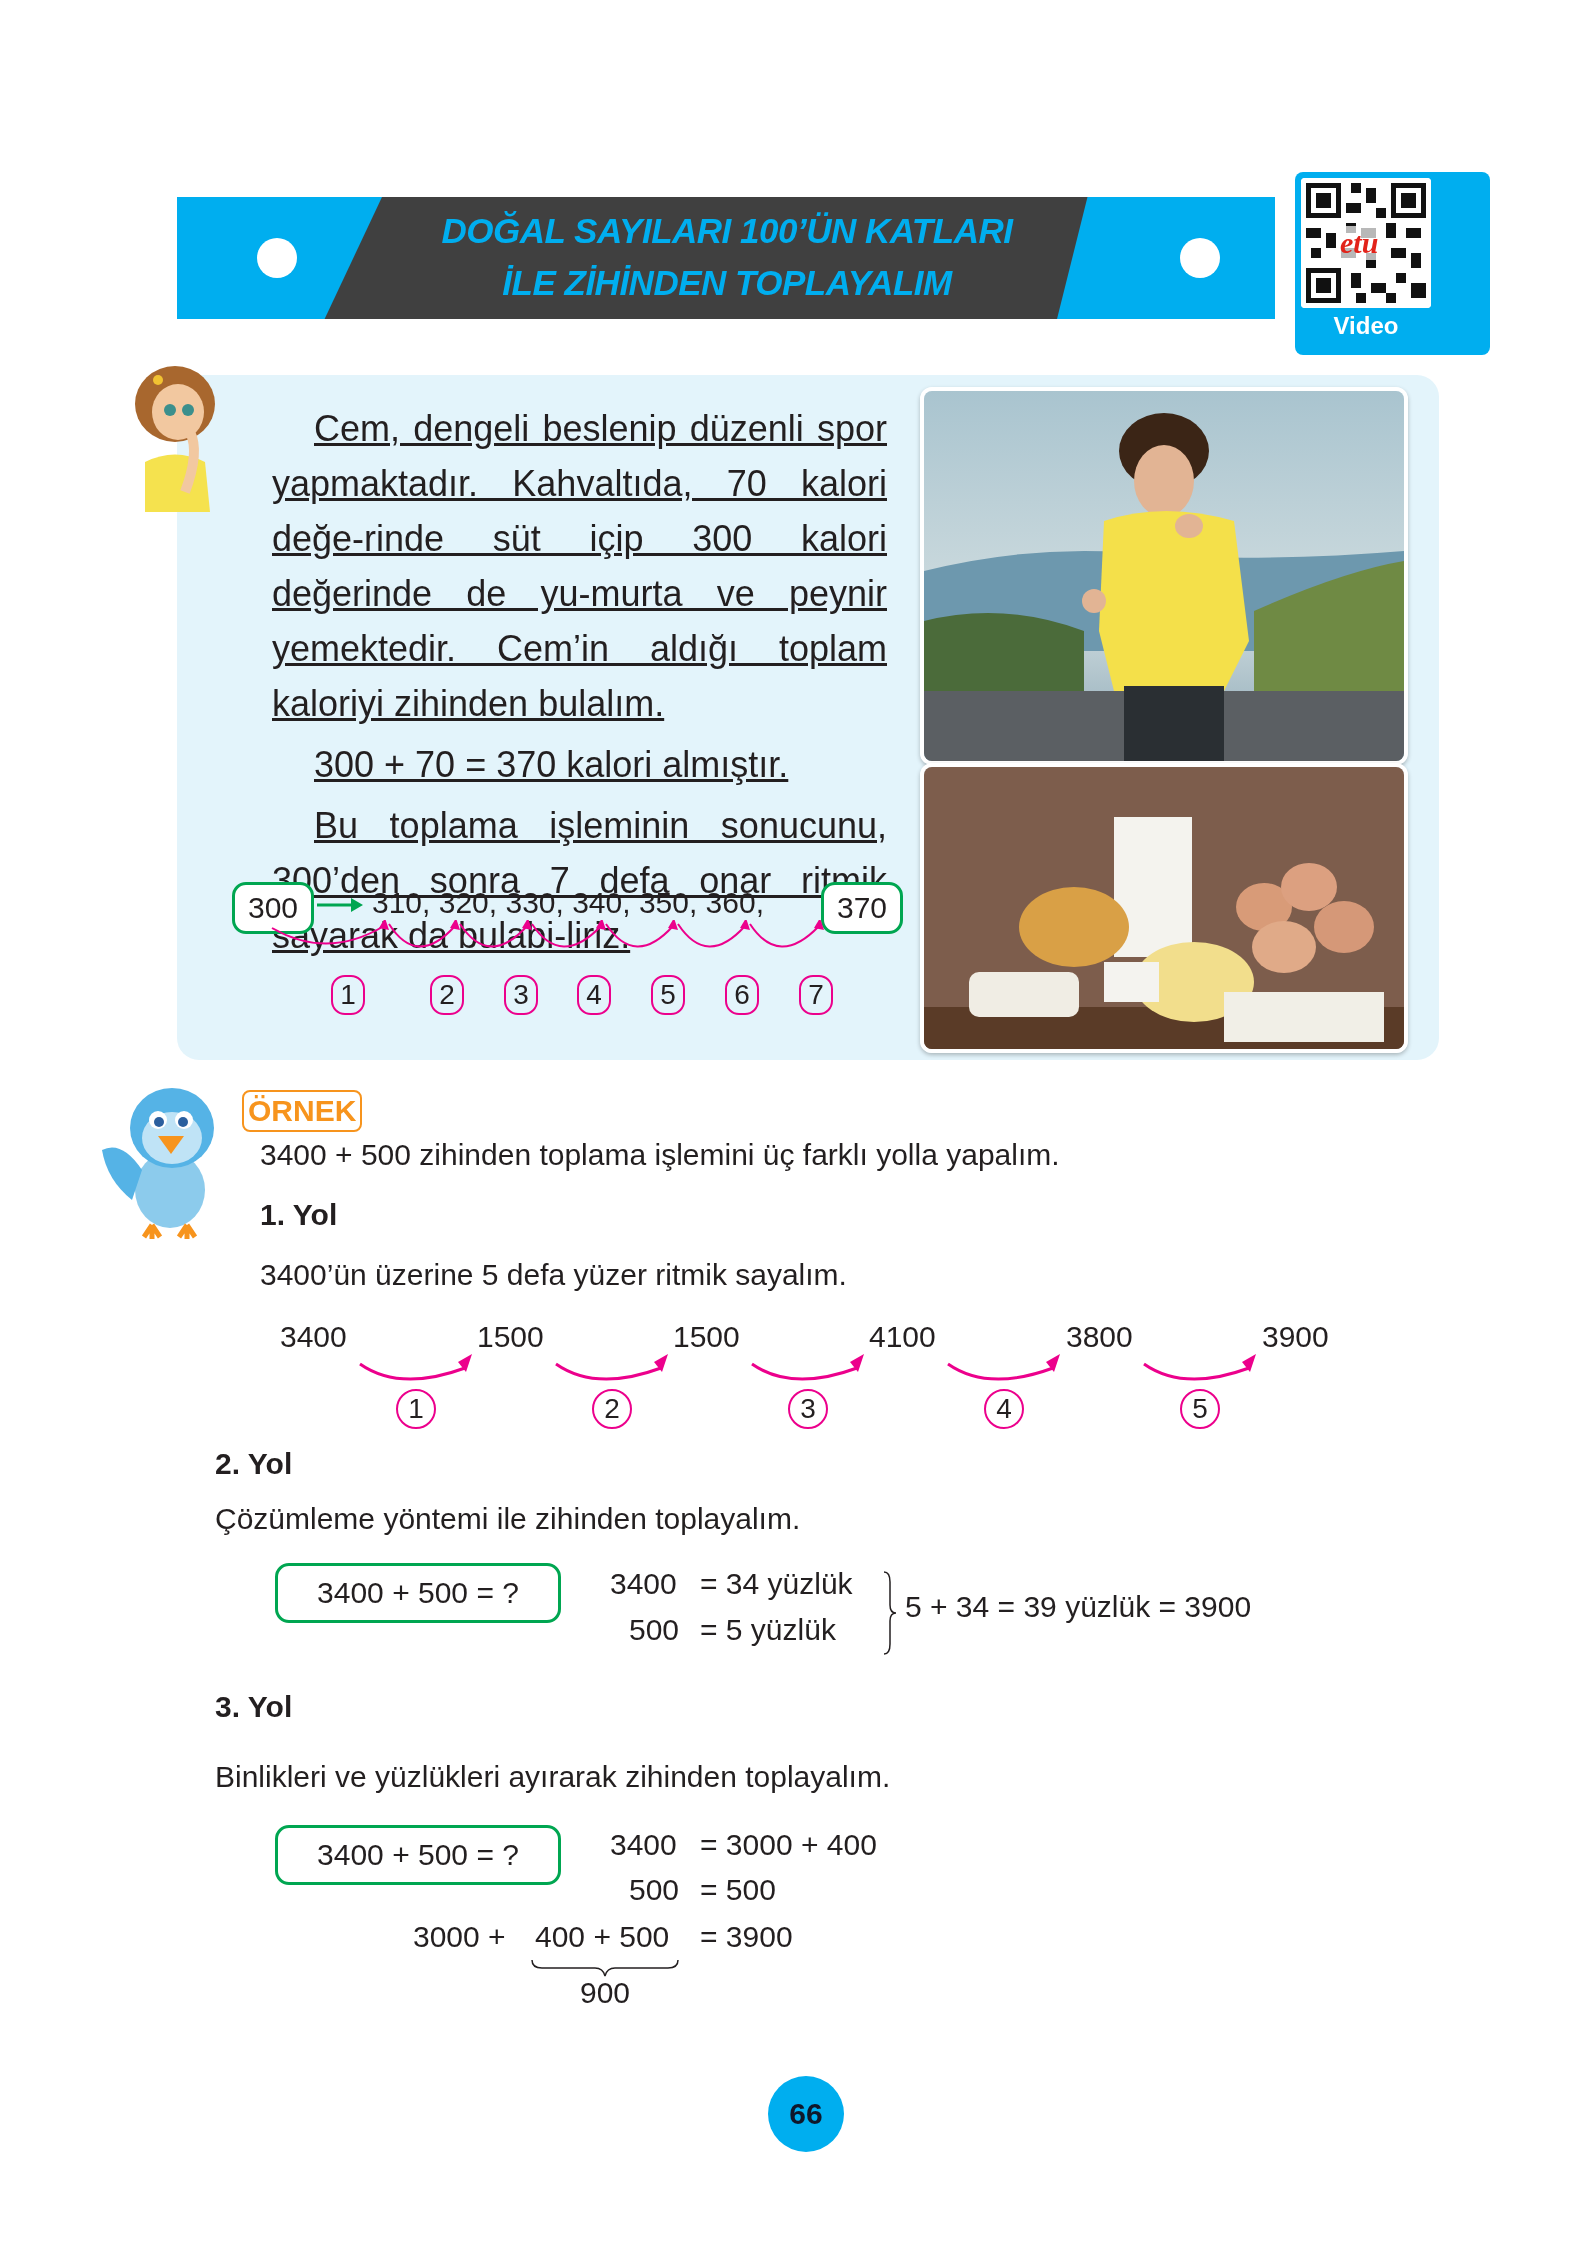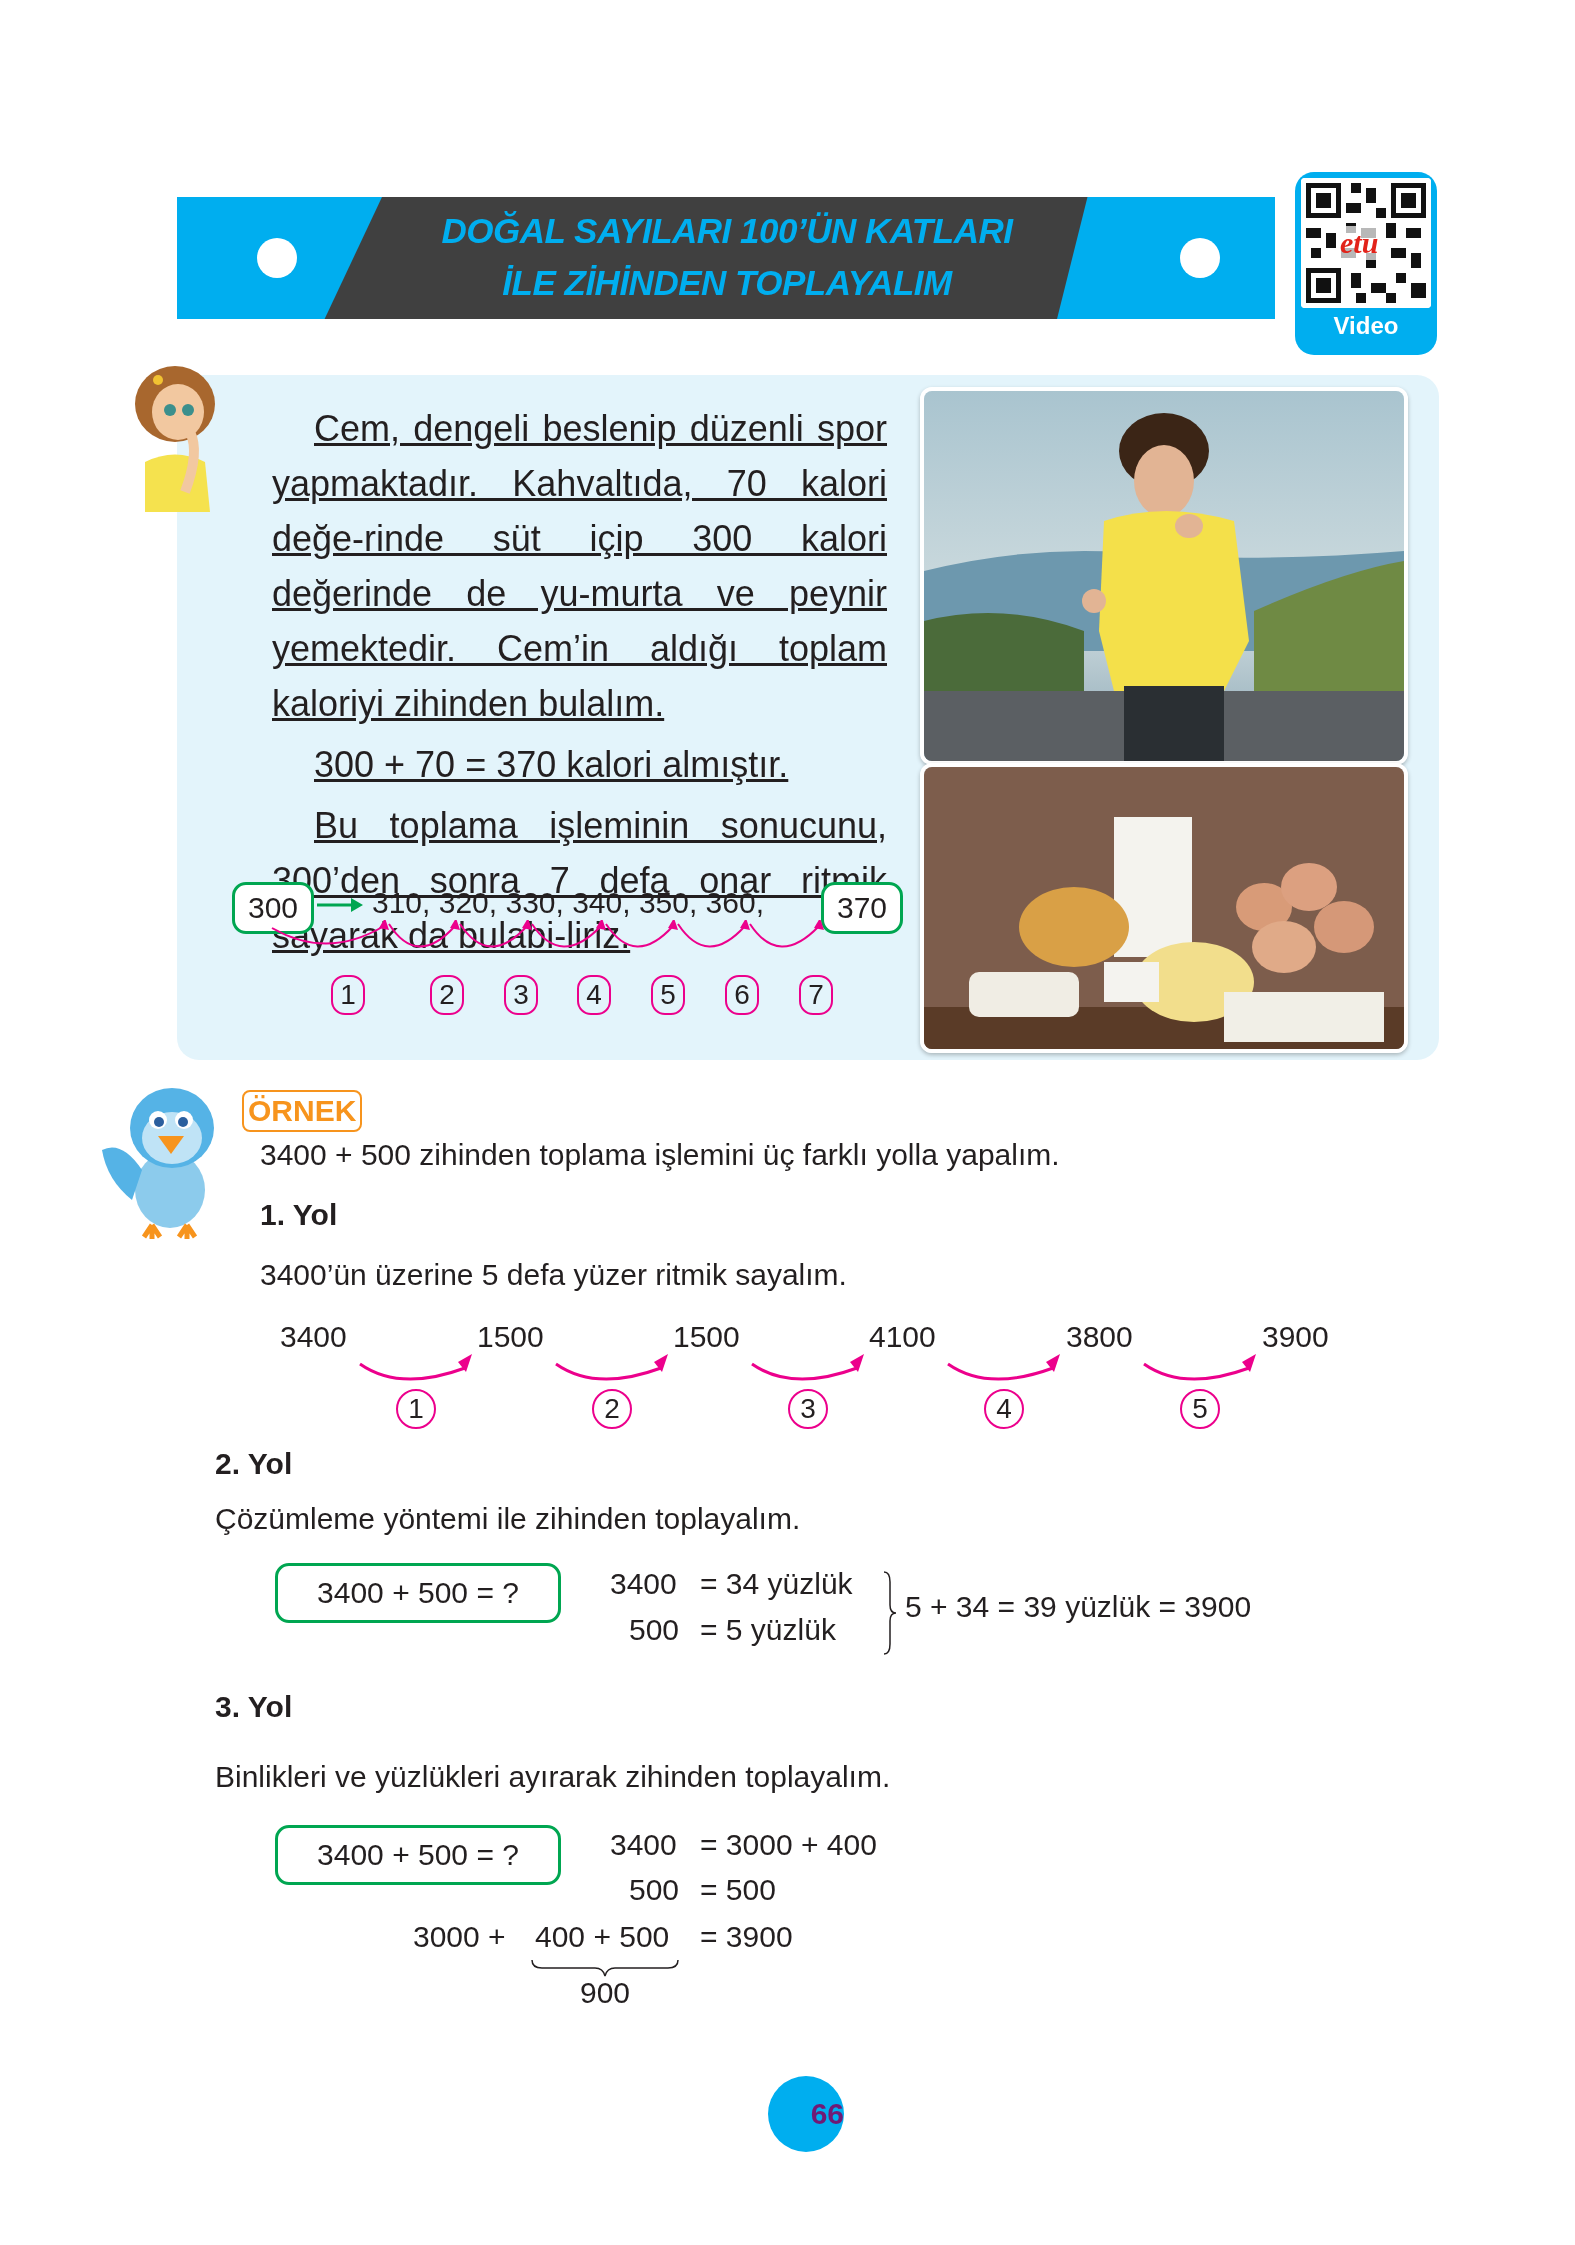--- a/index.html
+++ b/index.html
@@ -6,21 +6,21 @@
   body{width:1575px;height:2245px;position:relative;overflow:hidden;
        font-family:"Liberation Sans",sans-serif;color:#231f20;}
   .abs{position:absolute;}
   
   #banner{left:177px;top:197px;width:1098px;height:122px;background:#404040;overflow:hidden;}
   .b-shape{position:absolute;top:0;height:122px;background:#00aeef;}
   .b-dot{position:absolute;width:40px;height:40px;border-radius:50%;background:#fff;top:41px;}
   .b-title{position:absolute;left:230px;width:640px;text-align:center;color:#00aeef;
            font-weight:bold;font-style:italic;font-size:35px;line-height:52px;top:8px;letter-spacing:-0.5px;}
   
-  #qr{left:1295px;top:172px;width:142px;height:183px;background:#00aeef;border-radius:19px;}
+  #qr{left:1295px;top:172px;width:167px;height:183px;background:#00aeef;border-radius:8px;padding-left:28px;}
   #qr .code{position:absolute;left:6px;top:6px;width:130px;height:130px;background:#fff;border-radius:4px;overflow:hidden;}
   #qr .video{position:absolute;left:0;top:140px;width:142px;text-align:center;color:#fff;font-weight:bold;font-size:24px;}
   #qr .etu{position:absolute;left:36px;top:48px;color:#e2231a;font-style:italic;font-weight:bold;
            font-family:"Liberation Serif",serif;font-size:30px;background:rgba(255,255,255,0.7);padding:0 3px;}
   
   #panel{left:177px;top:375px;width:1262px;height:685px;background:#e3f4fb;border-radius:22px;}
   .story{position:absolute;left:95px;top:26px;width:615px;font-size:36px;line-height:55px;text-align:justify;text-decoration:underline;}
   .story p{margin:0;}
   .story .ind{text-indent:42px;}
   .story .gap{margin-top:6px;}
@@ -30,22 +30,22 @@
         font-size:30px;text-align:center;line-height:46px;}
   .pcirc{position:absolute;width:30px;height:36px;border:2px solid #ec008c;border-radius:14px;
          text-align:center;font-size:28px;line-height:36px;background:transparent;}
   
   .photo{position:absolute;border:4px solid #fff;border-radius:12px;overflow:hidden;box-shadow:0 2px 4px rgba(0,0,0,0.25);}
   
   .ornek{left:242px;top:1090px;border:2px solid #f7941d;border-radius:8px;color:#f7941d;
          font-weight:bold;font-size:30px;padding:0 4px;line-height:38px;background:#fff;}
   .txt{position:absolute;font-size:30px;white-space:nowrap;}
   .bold{font-weight:bold;}
-  .pnum{left:768px;top:2076px;width:76px;height:76px;border-radius:50%;background:#00aeef;color:#701a75;
-        font-weight:bold;font-size:30px;text-align:right;line-height:76px;}
+  .pnum{left:768px;top:2076px;width:76px;height:76px;border-radius:50%;background:#00aeef;color:#0f172a;
+        font-weight:bold;font-size:30px;text-align:center;line-height:76px;}
 </style>
 </head>
 <body>
 
 <div id="banner" class="abs">
   <div class="b-shape" style="left:0;width:205px;clip-path:polygon(0 0,100% 0,72% 100%,0 100%);"></div>
   <div class="b-dot" style="left:80px;"></div>
   <div class="b-shape" style="left:880px;width:218px;clip-path:polygon(14% 0,100% 0,100% 100%,0 100%);"></div>
   <div class="b-dot" style="left:1003px;"></div>
   <div class="b-title">

